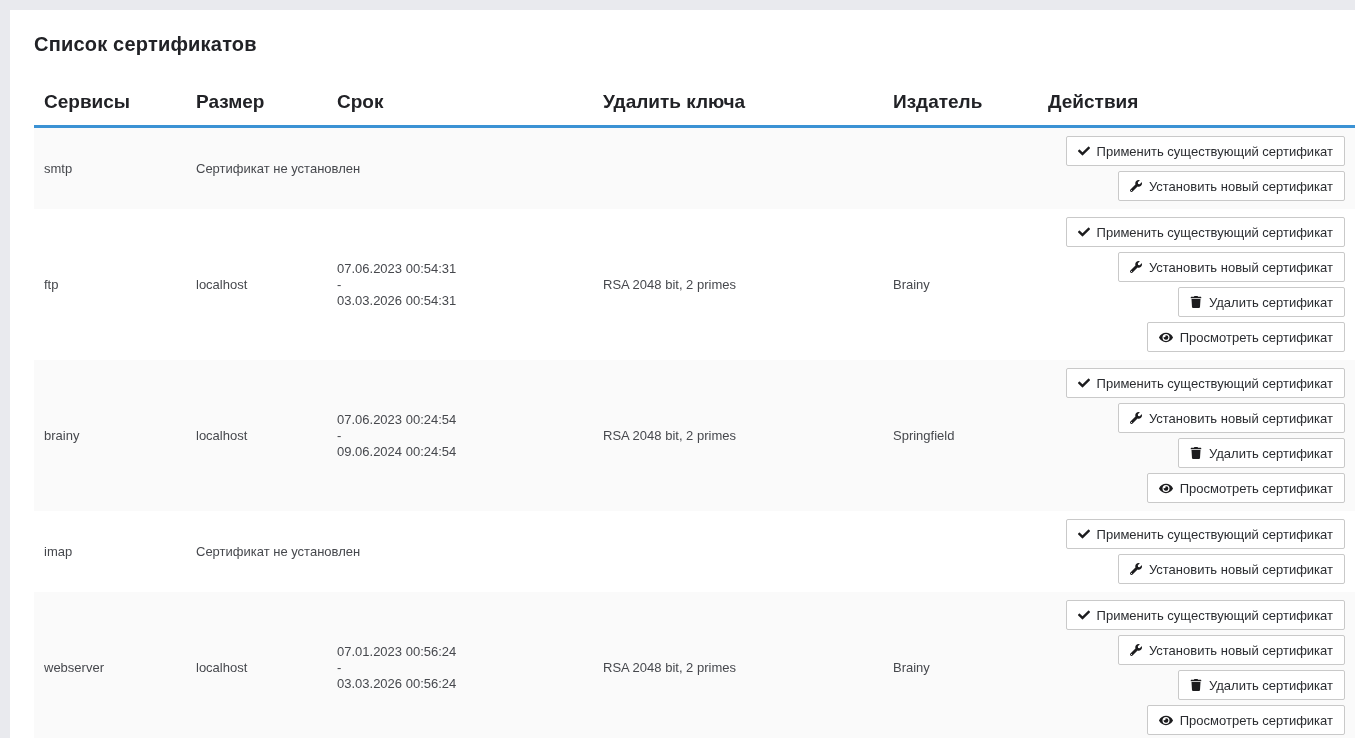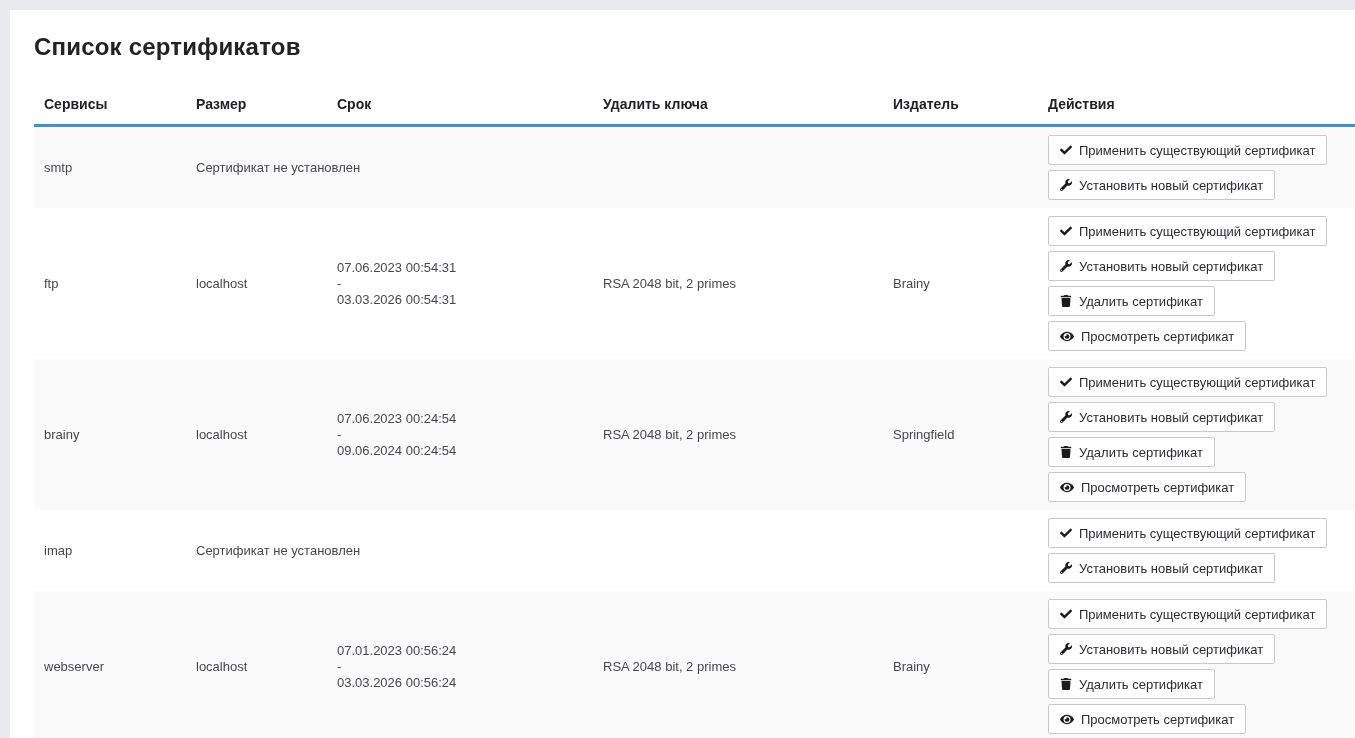--- a/index.html
+++ b/index.html
@@ -12,61 +12,61 @@
   }
   .card {
     position: absolute;
     left: 10px; top: 10px;
     width: 1345px; height: 728px;
     background: #ffffff;
     padding: 23px 0 0 24px;
     overflow: hidden;
   }
   .page-title {
-    font-size: 24px;
+    font-size: 20px;
     font-weight: 700;
     color: #212226;
     letter-spacing: .2px;
     margin-bottom: 27px;
   }
   table.cert-table {
     width: 1321px;
     border-collapse: collapse;
     table-layout: fixed;
   }
   .cert-table col.c-service  { width: 152px; }
   .cert-table col.c-domains  { width: 141px; }
   .cert-table col.c-term     { width: 266px; }
   .cert-table col.c-keysize  { width: 290px; }
   .cert-table col.c-issuer   { width: 155px; }
   .cert-table col.c-actions  { width: 317px; }
   .cert-table thead th {
     text-align: left;
-    font-size: 14px;
+    font-size: 19px;
     font-weight: 700;
     color: #212226;
     padding: 8px 10px 12px 10px;
     border-bottom: 3px solid #3b92d4;
     white-space: nowrap;
   }
   .cert-table tbody tr:nth-child(odd) { background: #fafafa; }
   .cert-table tbody td {
     padding: 8px 10px;
     vertical-align: middle;
     color: #46484d;
     line-height: 16px;
   }
   .term-block {
     display: inline-block;
     line-height: 16px;
   }
   .actions-stack {
     display: flex;
     flex-direction: column;
-    align-items: flex-start;
+    align-items: flex-end;
     gap: 5px;
   }
   button.action-btn {
     display: inline-flex;
     align-items: center;
     gap: 7px;
     height: 30px;
     padding: 0 11px;
     background: #ffffff;
     border: 1px solid #c9c9c9;

